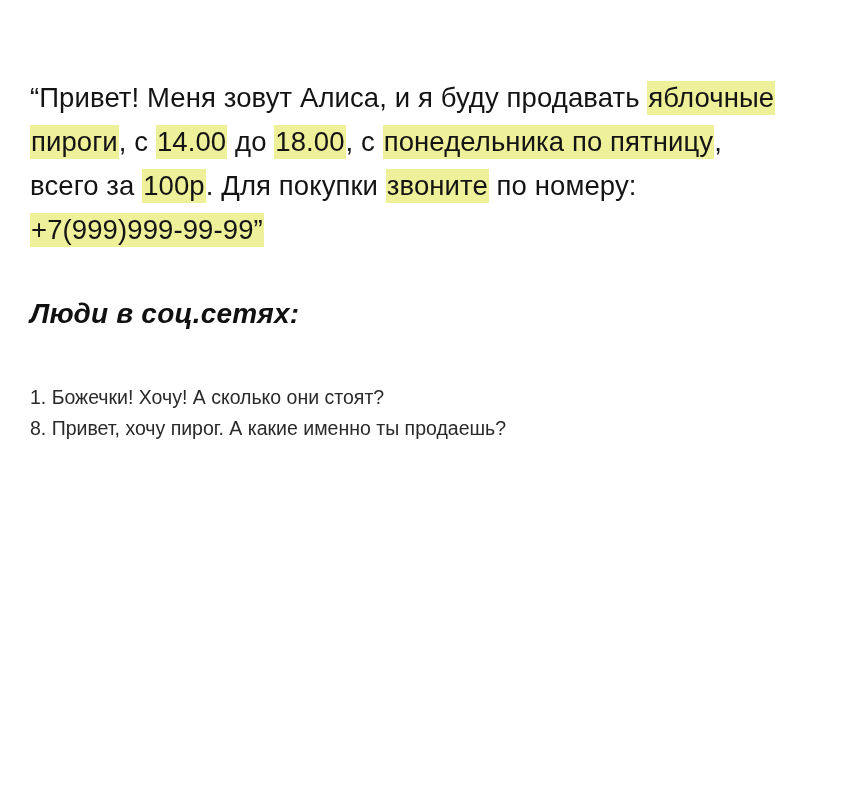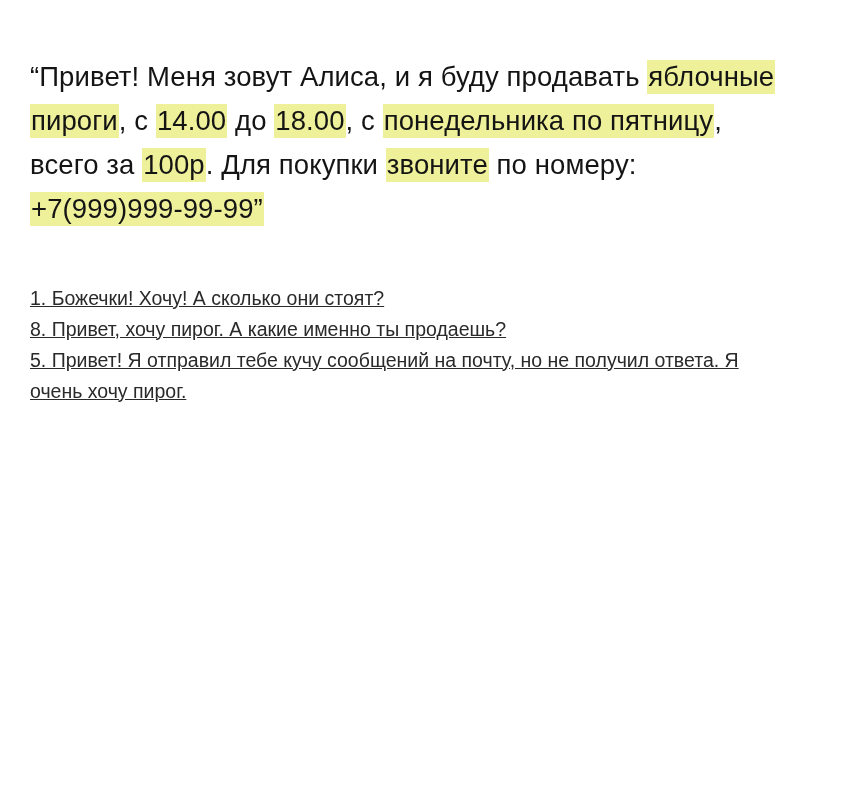--- a/index.html
+++ b/index.html
@@ -11,21 +11,21 @@
     width: 841px;
     height: 790px;
     font-family: "Liberation Sans", sans-serif;
     color: #1a1a1a;
     overflow: hidden;
   }
   .page {
     box-sizing: border-box;
     width: 819px;
     height: 790px;
-    padding: 27px 40px 0 30px;
+    padding: 48px 40px 0 30px;
     background: #ffffff;
   }
 
   
   .quote {
     font-size: 27.5px;
     line-height: 44px;
     font-weight: 400;
     color: #141414;
     letter-spacing: 0.1px;
@@ -48,33 +48,32 @@
     letter-spacing: 0.2px;
   }
 
   
   .comments {
     margin-top: 52px;
     font-size: 19.5px;
     line-height: 31px;
     color: #2a2a2a;
     max-width: 775px;
-    text-decoration: underline;
   }
   .comment {
     margin: 0;
   }
 </style>
 </head>
 <body>
 
 <div class="page">
 
   <p class="quote"><span>“Привет! Меня зовут Алиса, и я буду продавать </span><span class="hl">яблочные пироги</span><span>, с </span><span class="hl">14.00</span><span> до </span><span class="hl">18.00</span><span>, с </span><span class="hl">понедельника по пятницу</span><span>, всего за </span><span class="hl">100р</span><span>. Для покупки </span><span class="hl">звоните</span><span> по номеру: </span><span class="hl">+7(999)999-99-99”</span></p>
 
+  <h2 class="subhead">Люди в соц.сетях:</h2>
 
   <div class="comments">
       <p class="comment">1. Божечки! Хочу! А сколько они стоят?</p>
       <p class="comment">8. Привет, хочу пирог. А какие именно ты продаешь?</p>
-      <p class="comment">5. Привет! Я отправил тебе кучу сообщений на почту, но не получил ответа. Я очень хочу пирог.</p>
     </div>
 
 </div>
 
 </body></html>

